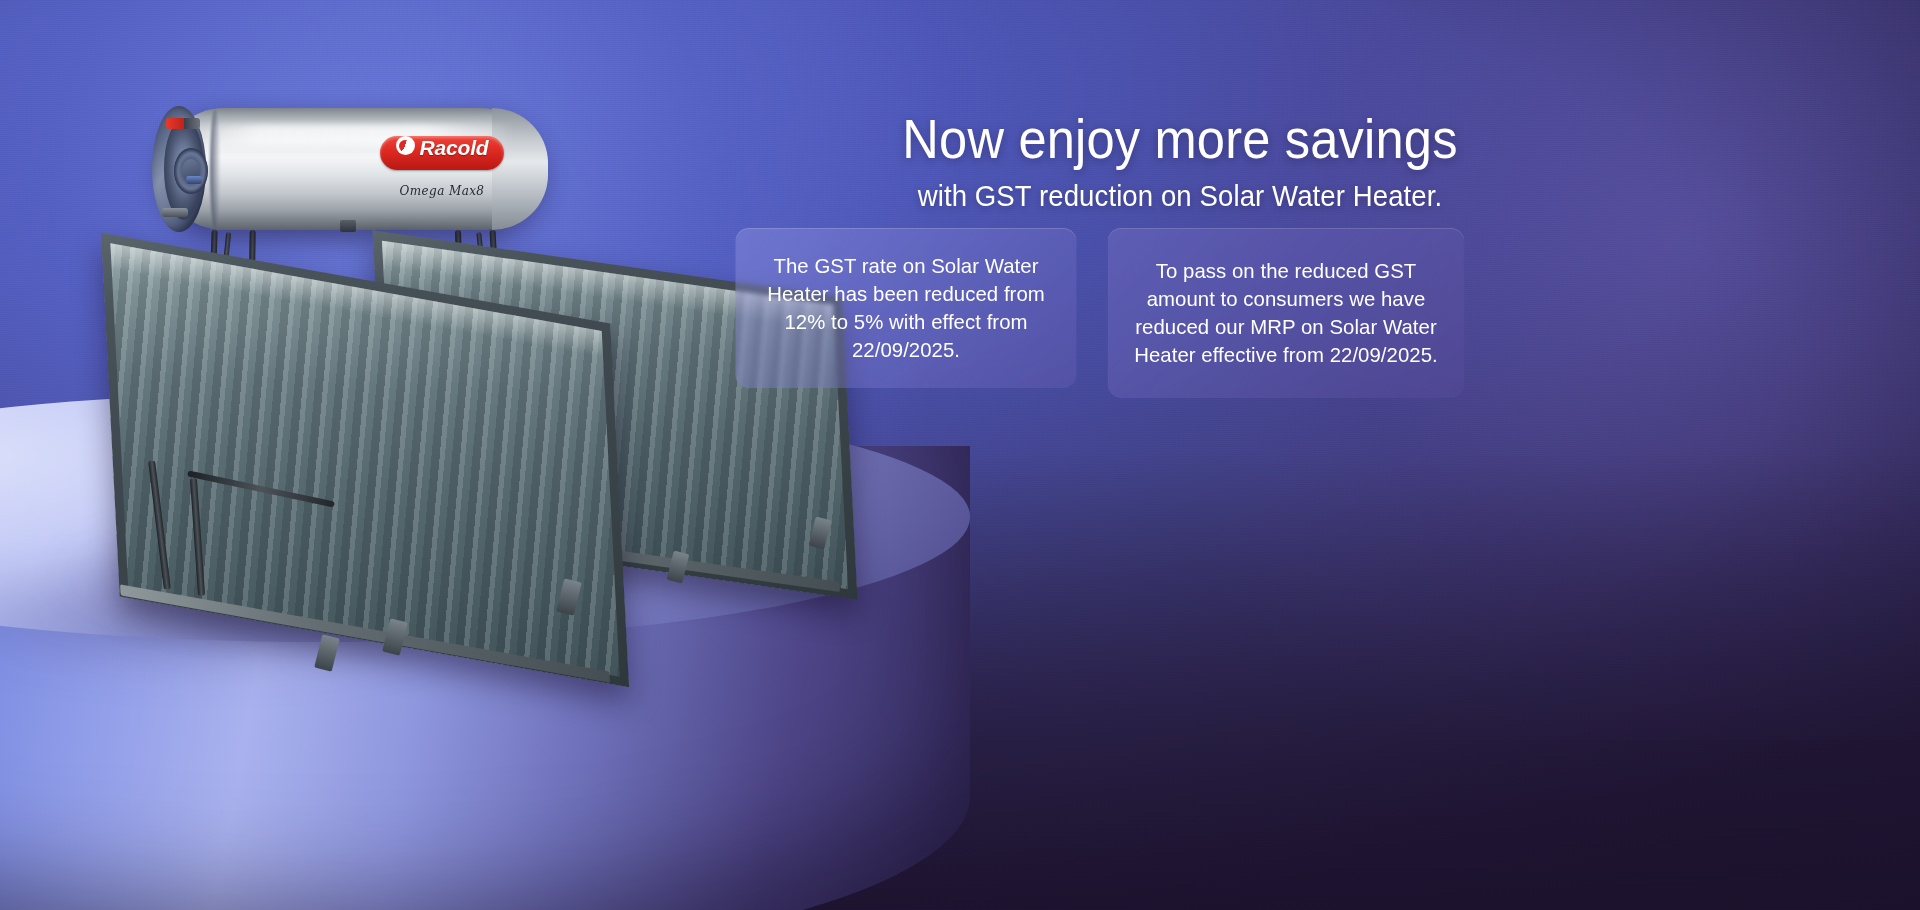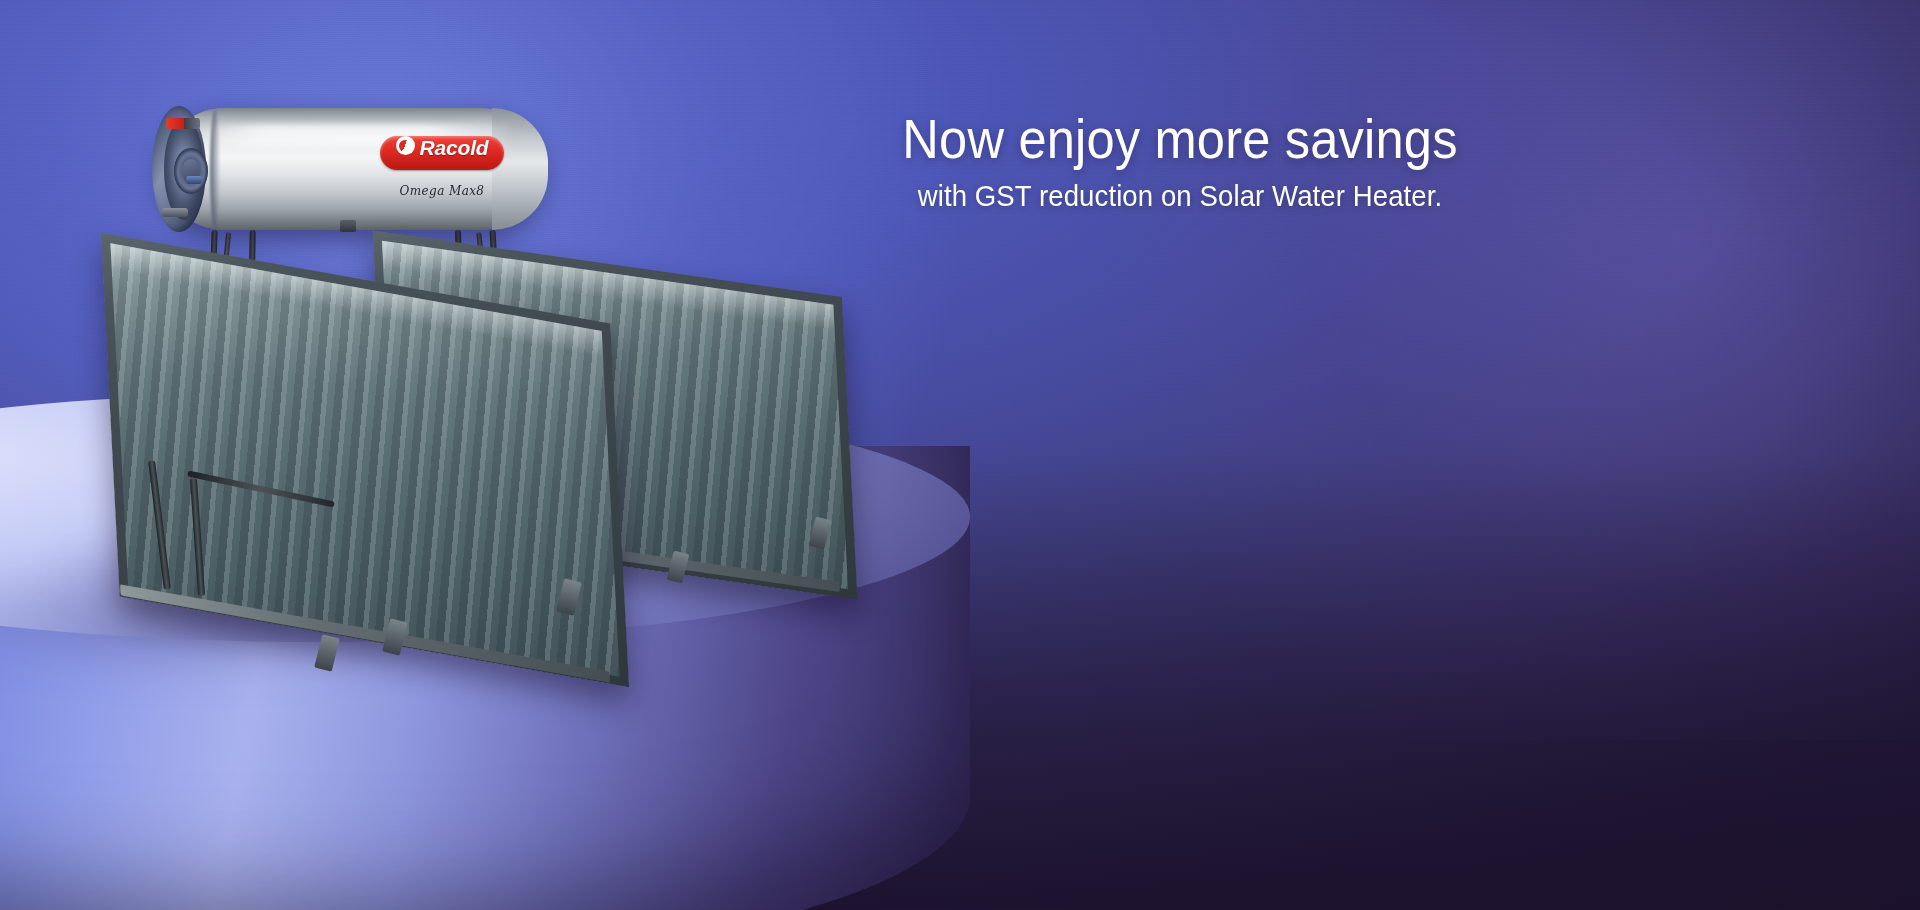--- a/index.html
+++ b/index.html
@@ -312,14 +312,18 @@
     <div class="foot" style="left:470px; top:500px; width:18px; height:34px; transform:rotate(14deg);"></div>
 
     <div class="leg" style="left:66px; top:380px; width:7px; height:130px; transform:rotate(-7deg);"></div>
     <div class="leg" style="left:96px; top:406px; width:150px; height:6px; transform:rotate(12deg);"></div>
     <div class="leg" style="left:104px; top:398px; width:7px; height:118px; transform:rotate(-4deg);"></div>
   </div>
 
   <div class="headline">Now enjoy more savings</div>
   <div class="subhead">with GST reduction on Solar Water Heater.</div>
 
+  <div class="cards">
+    <div class="card card-left">The GST rate on Solar Water Heater has been reduced from 12% to 5% with effect from 22/09/2025.</div>
+    <div class="card card-right">To pass on the reduced GST amount to consumers we have reduced our MRP on Solar Water Heater effective from 22/09/2025.</div>
+  </div>
 
 </div>
 
 </body></html>

